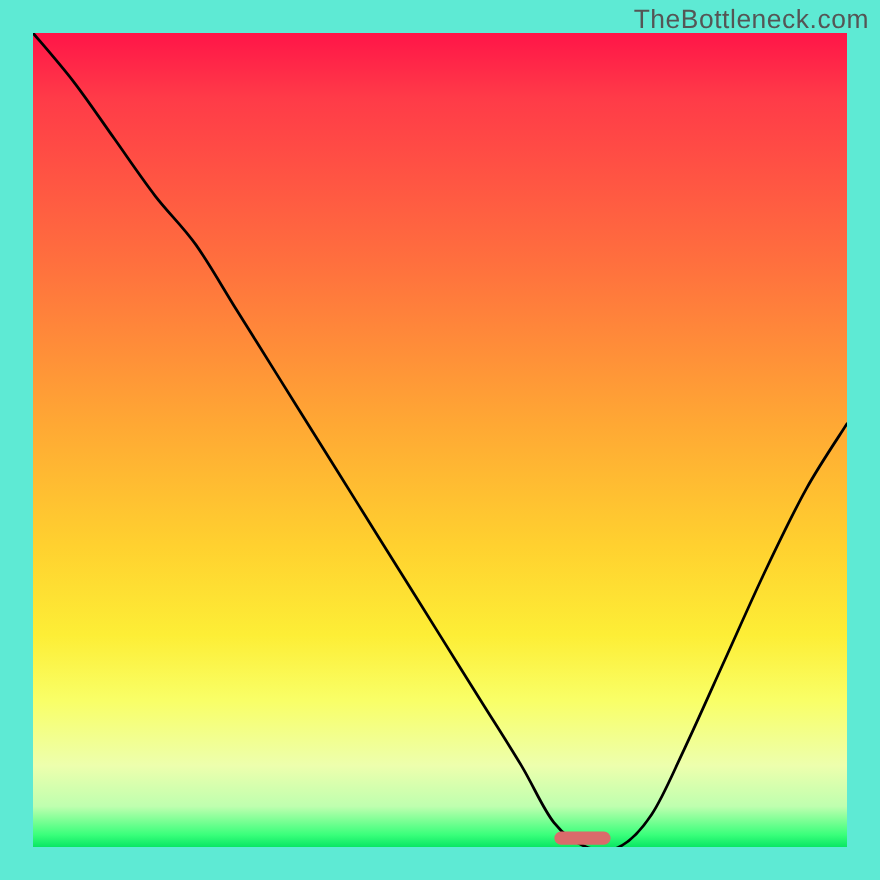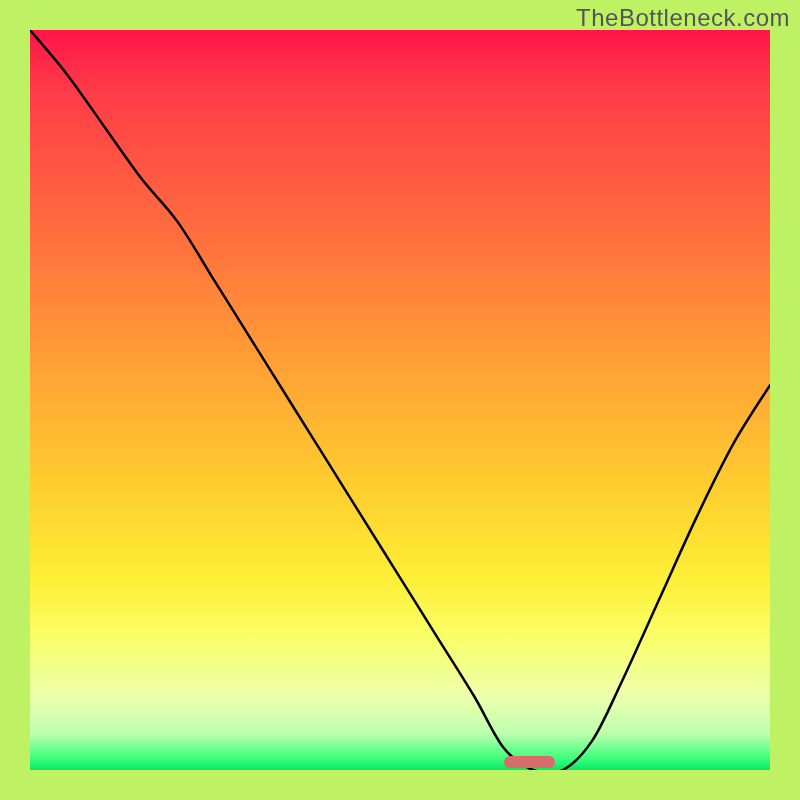--- a/index.html
+++ b/index.html
@@ -8,21 +8,21 @@
     width: 800px;
     height: 800px;
     background: #000;
     overflow: hidden;
     font-family: Arial, Helvetica, sans-serif;
   }
   .frame {
     position: relative;
     width: 800px;
     height: 800px;
-    background: #bef264;
+    background: #5eead4;
   }
   .watermark {
     position: absolute;
     top: 4px;
     right: 10px;
     color: #555;
     font-size: 24px;
     font-weight: 500;
     letter-spacing: 0.5px;
     z-index: 5;

